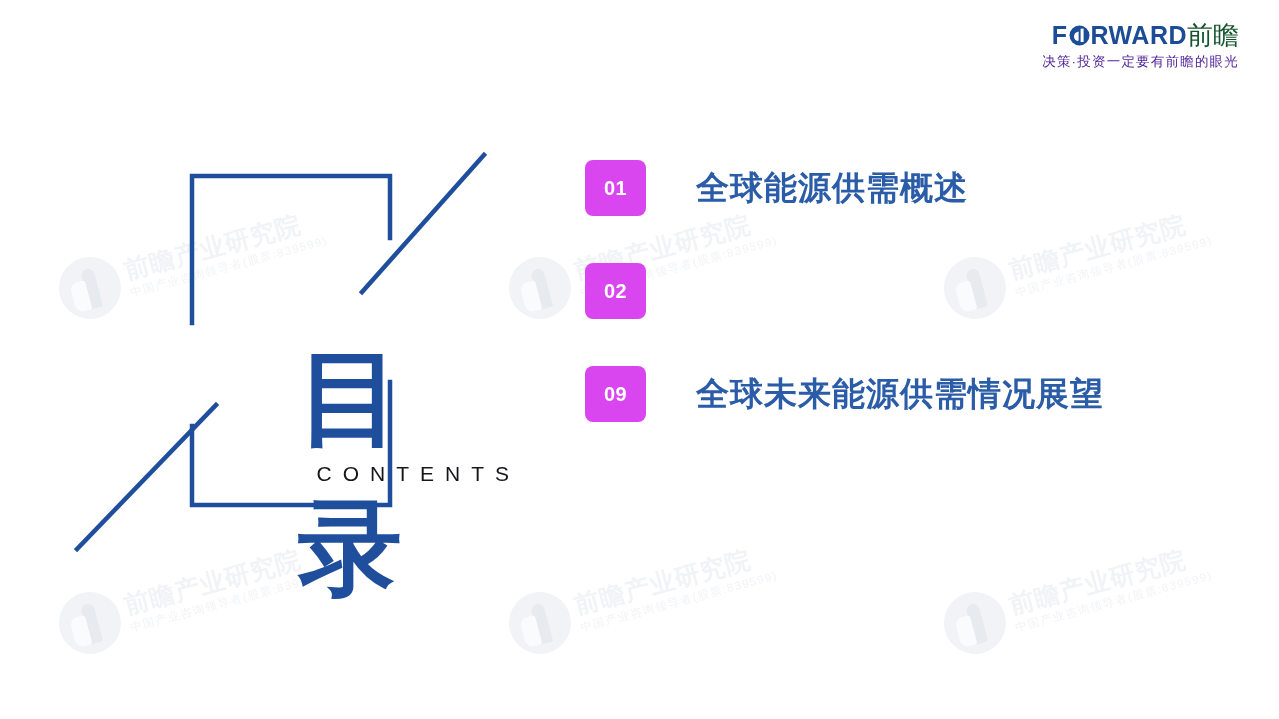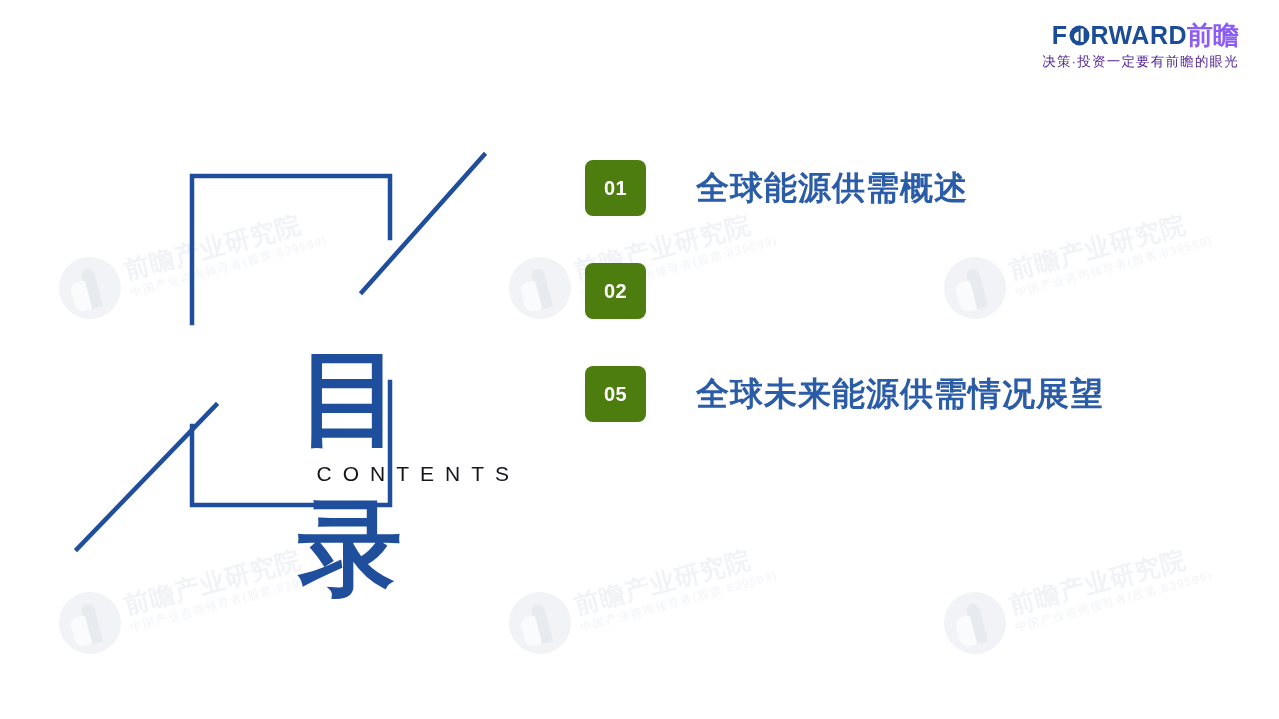--- a/index.html
+++ b/index.html
@@ -107,22 +107,22 @@
   .logo-o {
     display: inline-block;
     width: 21px;
     height: 21px;
     position: relative;
     margin: 0 1px;
     vertical-align: middle;
   }
   .logo-cn {
     font-size: 26px;
-    font-weight: bold;
-    color: #8b5cf6;
+    font-weight: normal;
+    color: #14532d;
     line-height: 26px;
     letter-spacing: 0px;
   }
   .logo-sub {
     margin-top: 5px;
     font-size: 13.5px;
     color: #4c1d95;
     letter-spacing: 1.2px;
     white-space: nowrap;
   }
@@ -180,21 +180,21 @@
     display: flex;
     align-items: center;
     height: 56px;
     margin-bottom: 47px;
   }
   .toc-num {
     flex: none;
     width: 61px;
     height: 56px;
     border-radius: 8px;
-    background: #4d7c0f;
+    background: #d946ef;
     color: #ffffff;
     font-size: 20px;
     font-weight: bold;
     display: flex;
     align-items: center;
     justify-content: center;
     letter-spacing: 0.5px;
   }
   .toc-label {
     margin-left: 50px;
@@ -293,19 +293,19 @@
       <div class="toc-num">01</div>
       <div class="toc-label">全球能源供需概述</div>
     </div>
 
     <div class="toc-item">
       <div class="toc-num">02</div>
     </div>
 
 
     <div class="toc-item">
-      <div class="toc-num">05</div>
+      <div class="toc-num">09</div>
       <div class="toc-label">全球未来能源供需情况展望</div>
     </div>
 
   </div>
 
 </div>
 
 </body></html>

